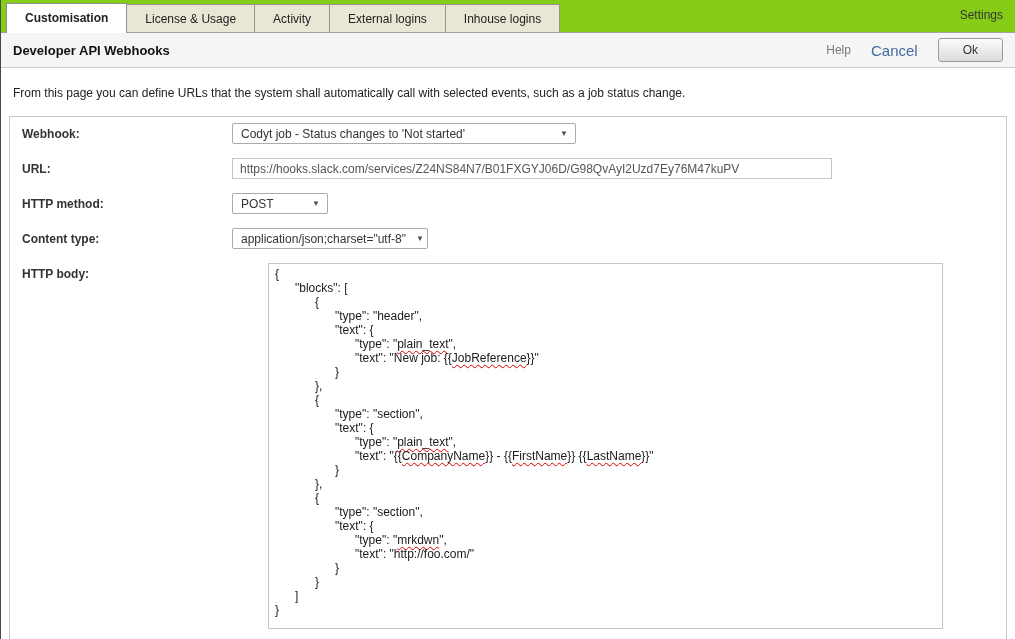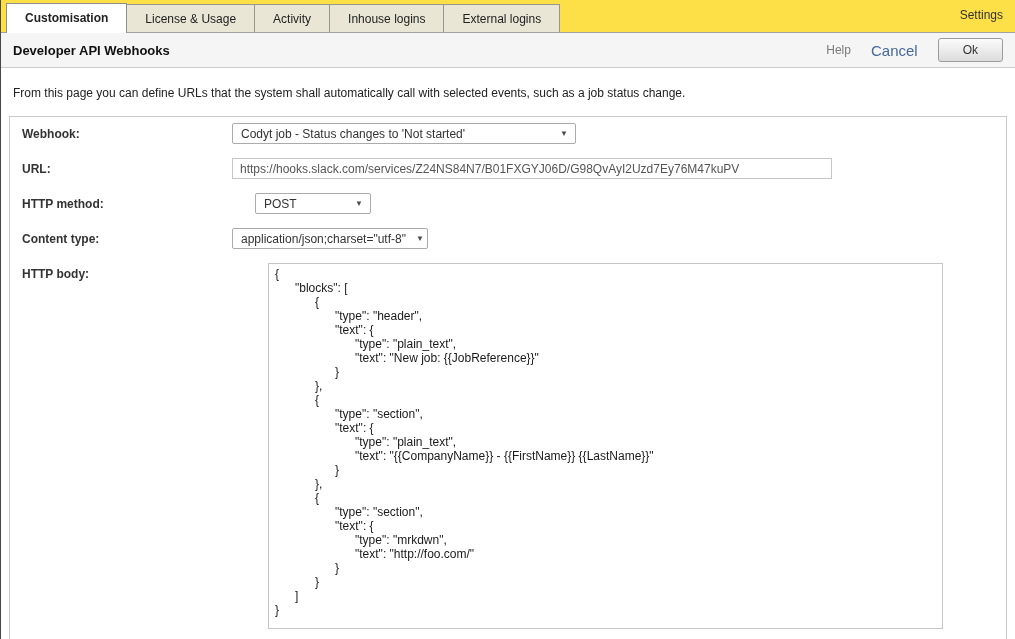--- a/index.html
+++ b/index.html
@@ -4,21 +4,21 @@
 <style>
   * { margin: 0; padding: 0; box-sizing: border-box; }
   html, body { background: #fff; }
   body {
     width: 1015px; height: 639px; overflow: hidden;
     font-family: "Liberation Sans", sans-serif;
   }
   .page { width: 1015px; height: 639px; border-left: 1px solid #474747; display: flex; flex-direction: column; }
 
   
-  .topbar { height: 33px; background: #fde047; border-bottom: 1px solid #a2a2a2; display: flex; align-items: flex-end; padding-left: 5px; flex: none; }
+  .topbar { height: 33px; background: #84cc16; border-bottom: 1px solid #a2a2a2; display: flex; align-items: flex-end; padding-left: 5px; flex: none; }
   .tab { padding: 7px 18px 6px; font-size: 12px; color: #222; background: #e9e6d6; border: 1px solid #98968a; border-bottom: none; cursor: pointer; position: relative; white-space: nowrap; }
   .tab + .tab { margin-left: -1px; }
   .tab.active { background: #fff; font-weight: bold; margin-bottom: -1px; padding-bottom: 8px; border-color: #8f8f8f; z-index: 2; }
   .settings { margin-left: auto; margin-right: 12px; align-self: center; font-size: 12px; color: #333; cursor: pointer; padding-bottom: 2px; }
 
   
   .strip { height: 35px; background: #f5f5f5; border-bottom: 1px solid #cccccc; display: flex; align-items: center; padding: 0 12px; flex: none; }
   .title { font-size: 13px; font-weight: bold; color: #111; }
   .strip-right { margin-left: auto; display: flex; align-items: center; gap: 20px; }
   .help { font-size: 12px; color: #7a7a7a; cursor: pointer; }
@@ -31,39 +31,39 @@
   
   .panel { margin: 0 8px; border: 1px solid #c9c9c9; padding: 6px 12px 9px; flex: 1; }
   .row { display: flex; align-items: center; margin-bottom: 14px; }
   .row.top { align-items: flex-start; gap: 36px; }
   .row .lbl { width: 210px; flex: none; font-size: 12px; font-weight: bold; color: #333; }
   .row.top .lbl { padding-top: 4px; }
 
   .select { height: 21px; display: flex; align-items: center; justify-content: space-between; background: #fff; border: 1px solid #ababab; border-radius: 2px; padding: 0 7px 0 8px; font-size: 12px; color: #333; cursor: pointer; white-space: nowrap; }
   .select .arrow { font-size: 8px; color: #4d4d4d; margin-left: 10px; flex: none; }
   .w-webhook { width: 344px; }
-  .w-method  { width: 116px; margin-left: 23px; }
+  .w-method  { width: 96px; }
   .w-content { width: 196px; }
 
   .text-input { width: 600px; height: 21px; border: 1px solid #c6c6c6; font-size: 12px; color: #555; padding: 0 7px; font-family: inherit; outline: none; background: #fff; }
 
   .textarea { width: 675px; height: 366px; border: 1px solid #c6c6c6; background: #fff; font-size: 12px; line-height: 14px; color: #1a1a1a; padding: 3px 6px; white-space: pre; overflow: hidden; tab-size: 6; -moz-tab-size: 6; cursor: text; }
-  .misspelled { text-decoration-style: wavy; text-decoration-color: #e00000; text-decoration-thickness: 1px; text-underline-offset: 2px; }
+  .misspelled { text-decoration: underline; text-decoration-style: wavy; text-decoration-color: #e00000; text-decoration-thickness: 1px; text-underline-offset: 2px; }
 </style>
 </head>
 <body>
 
 <div class="page">
 
   <div class="topbar">
     <div class="tab active">Customisation</div>
     <div class="tab">License &amp; Usage</div>
     <div class="tab">Activity</div>
+    <div class="tab">External logins</div>
     <div class="tab">Inhouse logins</div>
-    <div class="tab">External logins</div>
     <div class="settings">Settings</div>
   </div>
 
   <div class="strip">
     <div class="title">Developer API Webhooks</div>
     <div class="strip-right">
       <span class="help">Help</span>
       <span class="cancel">Cancel</span>
       <button class="ok-btn">Ok</button>
     </div>

